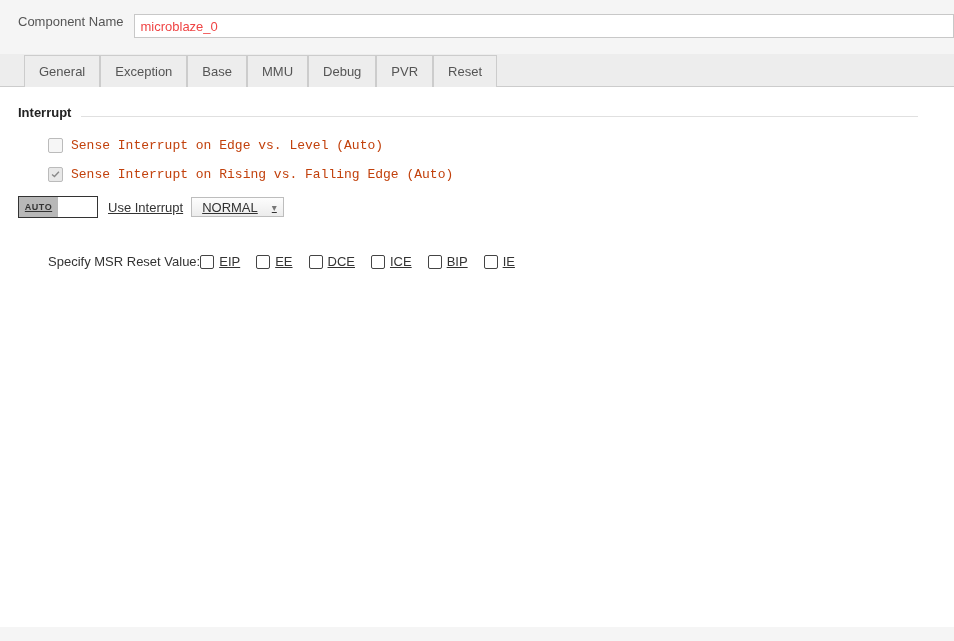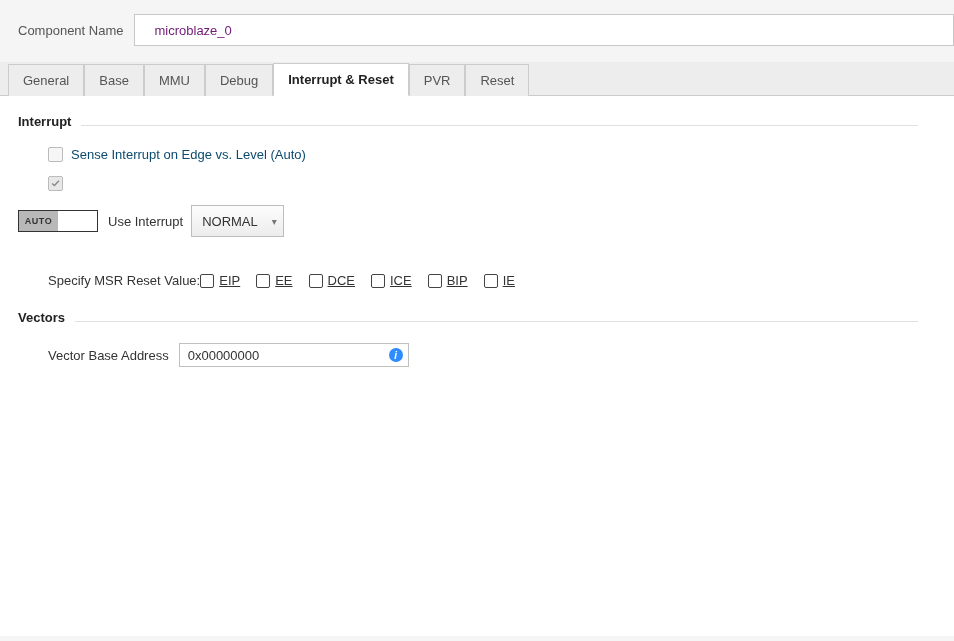--- a/index.html
+++ b/index.html
@@ -1,50 +1,50 @@
 <!DOCTYPE html>
 <html><head>
 <meta charset="utf-8">
 <style>
   * { box-sizing: border-box; }
   html, body { margin:0; padding:0; font-family: "Segoe UI", Arial, sans-serif; font-size:13px; color:#333; background:#f5f5f5; }
   .page { width:954px; height:641px; background:#f5f5f5; position:relative; overflow:hidden; }
 
-  .compname-row { display:flex; align-items:center; padding:14px 0 10px 18px; }
+  .compname-row { display:flex; padding:14px 0 10px 18px; }
   .compname-label { color:#555; font-size:13px; margin-right:10px; }
-  .compname-input { flex:1; height:32px; border:1px solid #c8c8c8; background:#fff; color:#701a75; padding:2px 20px; font-size:13px; }
+  .compname-input { flex:1; height:24px; border:1px solid #c8c8c8; background:#fff; color:#ef4444; padding:2px 6px; font-size:13px; }
 
-  .tabs-bar { display:flex; align-items:flex-end; background:#ededed; border-bottom:1px solid #ccc; margin-top:6px; padding-left:8px; }
+  .tabs-bar { display:flex; align-items:flex-end; background:#ededed; border-bottom:1px solid #ccc; margin-top:6px; padding-left:24px; }
   .tab { padding:8px 14px; border:1px solid #ccc; border-bottom:none; background:#ededed; color:#555; font-size:13px; cursor:pointer; margin-right:0; position:relative; top:1px; }
   .tab.active { background:#fff; font-weight:bold; color:#222; border-bottom:1px solid #fff; }
 
   .content { background:#fff; padding:12px 36px 40px 18px; height:540px; border-top:none; }
 
   .section { margin-top:6px; margin-bottom:22px; }
   .section-title { font-size:13px; font-weight:bold; color:#222; padding-bottom:4px; }
   .section-line { border-bottom:1px solid #e0e0e0; height:1px; margin-bottom:14px; }
   .section-head { display:flex; align-items:baseline; }
   .section-head .section-title { margin-right:10px; white-space:nowrap; }
   .section-head .section-line { flex:1; margin-bottom:0; }
 
   .indented { padding-left:30px; }
 
-  .checkbox-row { display:flex; align-items:center; margin-bottom:14px; color:#0c4a6e; }
+  .checkbox-row { display:flex; align-items:center; margin-bottom:14px; color:#c2410c;font-family:Liberation Mono, monospace; }
   .chk { width:15px; height:15px; border:1px solid #bbb; border-radius:2px; margin-right:8px; display:flex; align-items:center; justify-content:center; background:#f6f6f6; }
   .chk.checked { background:#e8e8e8; }
   .chk.checked svg { display:block; }
   .chk svg { display:none; width:11px; height:11px; }
 
   .use-int-row { display:flex; align-items:center; margin-top:4px; }
   .auto-box { width:80px; height:22px; border:1px solid #333; display:flex; overflow:hidden; margin-right:10px; }
   .auto-half { flex:1; display:flex; align-items:center; justify-content:center; }
   .auto-half.on { background:#b8b8b8; color:#333; font-size:9px; font-weight:bold; letter-spacing:0.5px; }
   .auto-half.off { background:#fff; }
   .use-int-label { color:#333; margin-right:8px; }
-  .select-box { height:32px; border:1px solid #bdbdbd; background:linear-gradient(#fdfdfd,#ececec); display:flex; align-items:center; padding:0 6px 0 10px; font-size:13px; color:#333; cursor:pointer; }
+  .select-box { height:20px; border:1px solid #bdbdbd; background:linear-gradient(#fdfdfd,#ececec); display:flex; align-items:center; padding:0 6px 0 10px; font-size:13px; color:#333; cursor:pointer; }
   .select-box .arrow { margin-left:14px; color:#777; font-size:10px; }
 
   .reset-row { display:flex; align-items:center; }
   .reset-label { color:#333; }
   .rchk { display:flex; align-items:center; margin-right:16px; color:#333;text-decoration:underline; }
   .rboxchk { width:14px; height:14px; border:1.5px solid #444; border-radius:2px; margin-right:5px; background:#fff; }
 
   .vector-row { display:flex; align-items:center; }
   .vector-label { color:#333; margin-right:10px; }
   .vector-input-wrap { position:relative; display:flex; align-items:center; }
@@ -56,24 +56,24 @@
 
 <div class="page">
 
   <div class="compname-row">
     <span class="compname-label">Component Name</span>
     <input class="compname-input" type="text" value="microblaze_0" style="">
   </div>
 
   <div class="tabs-bar" id="tabs-bar">
       <div class="tab">General</div>
+      <div class="tab">Exception</div>
       <div class="tab">Base</div>
       <div class="tab">MMU</div>
       <div class="tab">Debug</div>
-      <div class="tab active">Interrupt &amp; Reset</div>
       <div class="tab">PVR</div>
       <div class="tab">Reset</div>
     </div>
 
   <div class="content">
 
     <div class="section">
       <div class="section-head">
         <div class="section-title">Interrupt</div>
         <div class="section-line"></div>
@@ -85,22 +85,23 @@
             
           </div>
           <span>Sense Interrupt on Edge vs. Level (Auto)</span>
         </div>
         <div class="checkbox-row">
           <div class="chk checked">
             <svg viewBox="0 0 16 16">
                 <path d="M3 8 L6.5 11 L13 4" stroke="#888" stroke-width="2" fill="none"></path>
               </svg>
           </div>
+          <span>Sense Interrupt on Rising vs. Falling Edge (Auto)</span>
         </div>
-        <div class="use-int-row" style="margin-left:-30px;">
+        <div class="use-int-row" style="margin-left:-30px;text-decoration:underline;">
           <div class="auto-box">
             <div class="auto-half on">AUTO</div>
             <div class="auto-half off"></div>
           </div>
           <span class="use-int-label">Use Interrupt</span>
           <div class="select-box">
             <span>NORMAL</span>
             <span class="arrow">▾</span>
           </div>
         </div>
@@ -135,31 +136,15 @@
               </span>
               <span class="rchk">
                 <span class="rboxchk"></span>
                 <span>IE</span>
               </span>
             </span>
         </div>
       </div>
     </div>
 
-    <div class="section">
-      <div class="section-head">
-        <div class="section-title">Vectors</div>
-        <div class="section-line"></div>
-      </div>
-      <div style="height:14px"></div>
-      <div class="indented">
-        <div class="vector-row">
-          <span class="vector-label">Vector Base Address</span>
-          <div class="vector-input-wrap">
-            <input class="vector-input" type="text" value="0x00000000" style="">
-            <div class="info-icon">i</div>
-          </div>
-        </div>
-      </div>
-    </div>
 
   </div>
 </div>
 
 </body></html>

